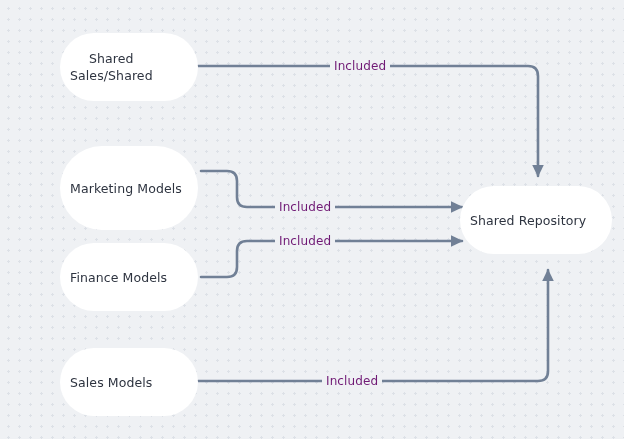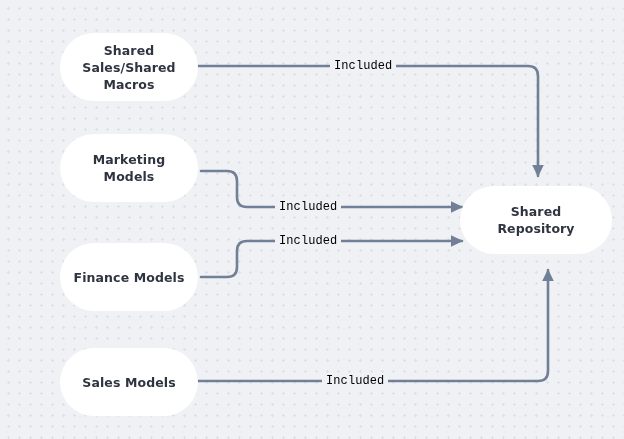--- a/index.html
+++ b/index.html
@@ -25,43 +25,40 @@
     top: 0;
     width: 624px;
     height: 439px;
   }
   .node {
     position: absolute;
     background: #ffffff;
     border-radius: 999px;
     display: flex;
     align-items: center;
-    justify-content: center;
     text-align: center;
     color: #2e3440;
     font-size: 12.5px;
     line-height: 17px;
     letter-spacing: 0.1px;
     box-sizing: border-box;
     padding: 4px 10px;
     z-index: 3;
-    font-weight: bold;
   }
   .edge-label {
     position: absolute;
     background: #eff1f4;
-    color: #000000;
+    color: #701a75;
     font-size: 12px;
     line-height: 14px;
     letter-spacing: 0.1px;
     padding: 1px 4px;
     white-space: nowrap;
     z-index: 4;
     transform: translateY(-50%);
-    font-family: Liberation Mono, monospace;
   }
 </style>
 </head>
 <body>
 
 <div id="canvas">
 
   <svg id="edge-layer" viewBox="0 0 624 439" width="624" height="439" xmlns="http://www.w3.org/2000/svg">
     <defs>
       <marker id="arrow-head" viewBox="0 0 10 10" refX="8.4" refY="5" markerWidth="5.2" markerHeight="5.2" orient="auto-start-reverse">
@@ -75,25 +72,24 @@
 
     <path d="M 201 277 L 227 277 Q 237 277 237 267 L 237 251 Q 237 241 247 241 L 462 241" fill="none" stroke="#718096" stroke-width="2.6" stroke-linecap="round" marker-end="url(#arrow-head)"></path>
 
     <path d="M 198 381 L 538 381 Q 548 381 548 371 L 548 270" fill="none" stroke="#718096" stroke-width="2.6" stroke-linecap="round" marker-end="url(#arrow-head)"></path>
   </svg>
 
   <div class="node" style="left:60px; top:33px; width:138px; height:68px;">
     <div>
       <div>Shared</div>
       <div>Sales/Shared</div>
-      <div>Macros</div>
     </div>
   </div>
 
-  <div class="node" style="left:60px; top:134px; width:138px; height:68px;">
+  <div class="node" style="left:60px; top:146px; width:138px; height:84px;">
     <span>Marketing Models</span>
   </div>
 
   <div class="node" style="left:60px; top:243px; width:138px; height:68px;">
     <span>Finance Models</span>
   </div>
 
   <div class="node" style="left:60px; top:348px; width:138px; height:68px;">
     <span>Sales Models</span>
   </div>

